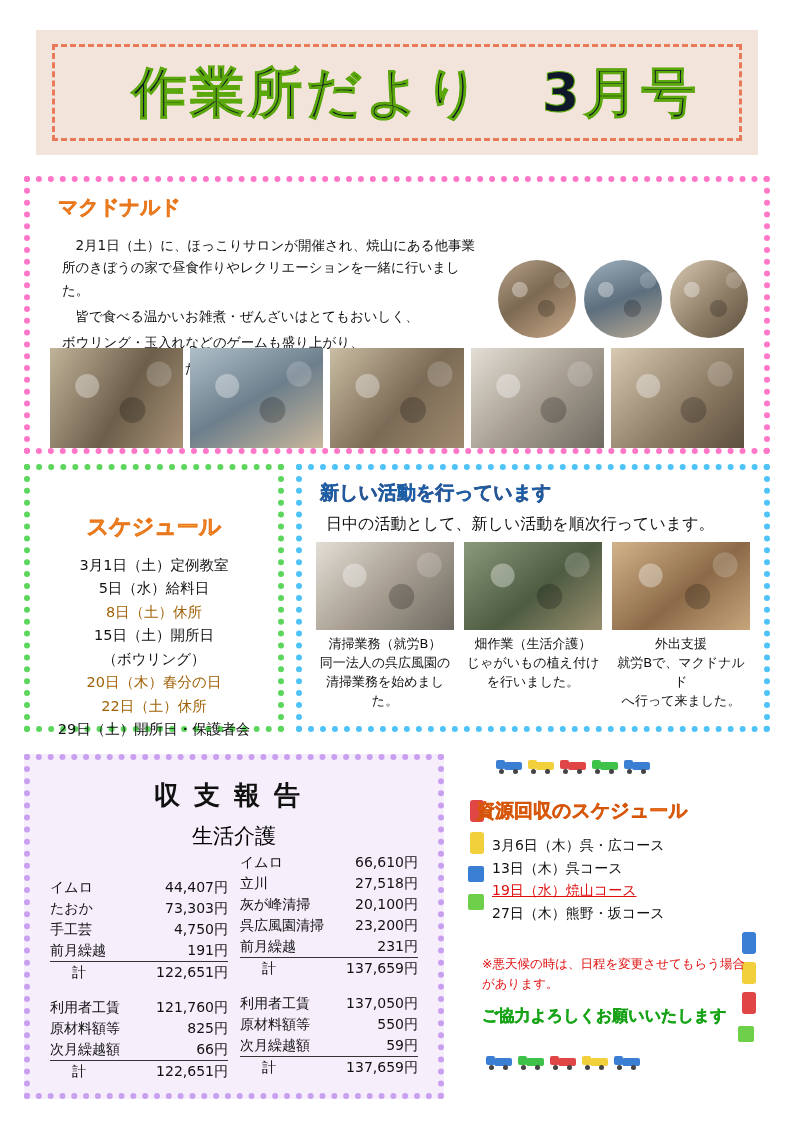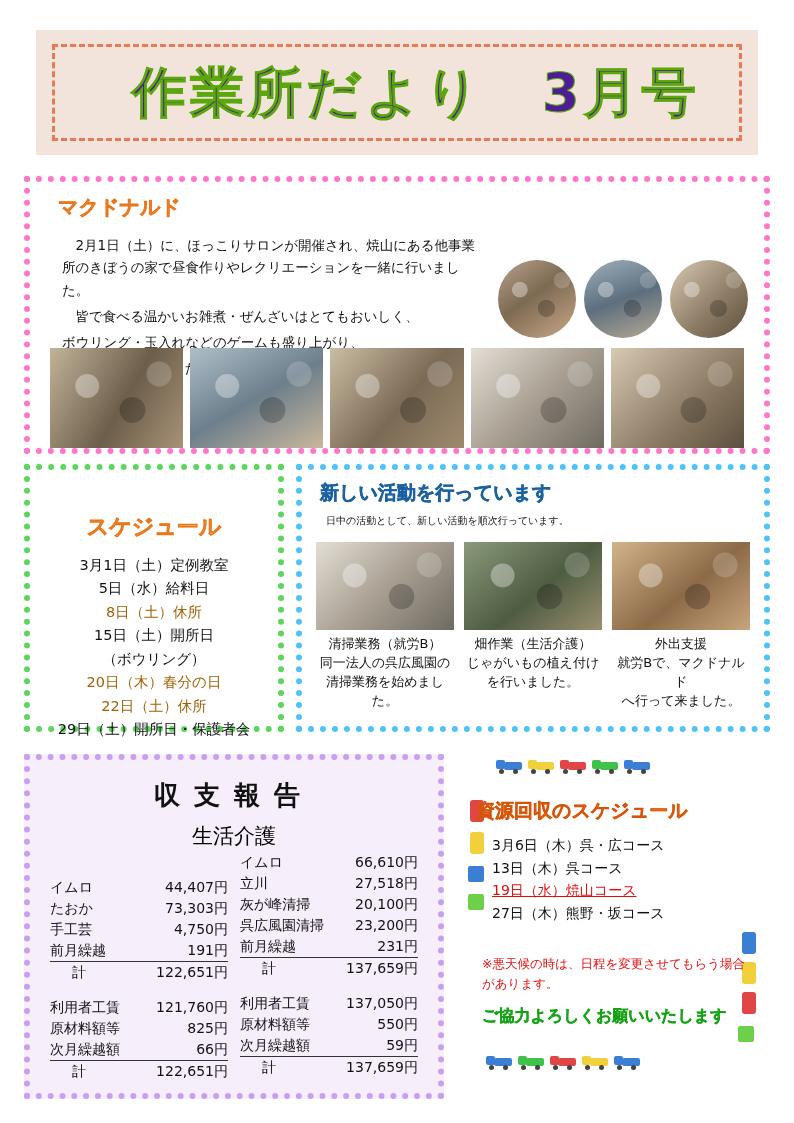--- a/index.html
+++ b/index.html
@@ -18,21 +18,21 @@
   }
   .title-inner{
     position:absolute;left:16px;top:14px;right:16px;bottom:14px;
     border:3px dashed #e8795a;
     box-sizing:border-box;
   }
   .title-text{
     position:absolute;left:0;right:0;top:50%;transform:translateY(-50%);
     text-align:center;
     font-size:54px;font-weight:bold;
-    color:#4c1d95;
+    color:#0f172a;
     -webkit-text-stroke:1px #5aa80a;
     letter-spacing:4px;
     font-family:"DejaVu Sans","Liberation Sans",sans-serif;
     padding-left:38px;
   }
 
   
   .frame{
     position:absolute;box-sizing:border-box;background:#ffffff;
   }
@@ -73,25 +73,25 @@
   }
   .sched-list .red{color:#a16207;}
 
   
   #sec-act{
     left:296px;top:464px;width:474px;height:268px;
     border:6px dotted #4fc3f7;
   }
   .act-title{
     position:absolute;left:18px;top:10px;
-    font-size:19px;font-weight:bold;color:#15803d;
+    font-size:19px;font-weight:bold;color:#7f1d1d;
     -webkit-text-stroke:.5px #1b5fa8;
   }
   .act-sub{
-    position:absolute;left:24px;top:44px;font-size:10px;color:#111;
+    position:absolute;left:24px;top:44px;font-size:16px;color:#111;
   }
   .act-cards{position:absolute;left:14px;right:14px;top:72px;display:flex;gap:10px;}
   .act-card{flex:1;}
   .act-card .ph{width:100%;height:88px;overflow:hidden;position:relative;}
   .act-card .cap{margin-top:5px;font-size:13px;line-height:1.45;color:#111;text-align:center;}
 
   
   #sec-fin{
     left:24px;top:754px;width:420px;height:345px;
     border:6px dotted #c9a0f0;

